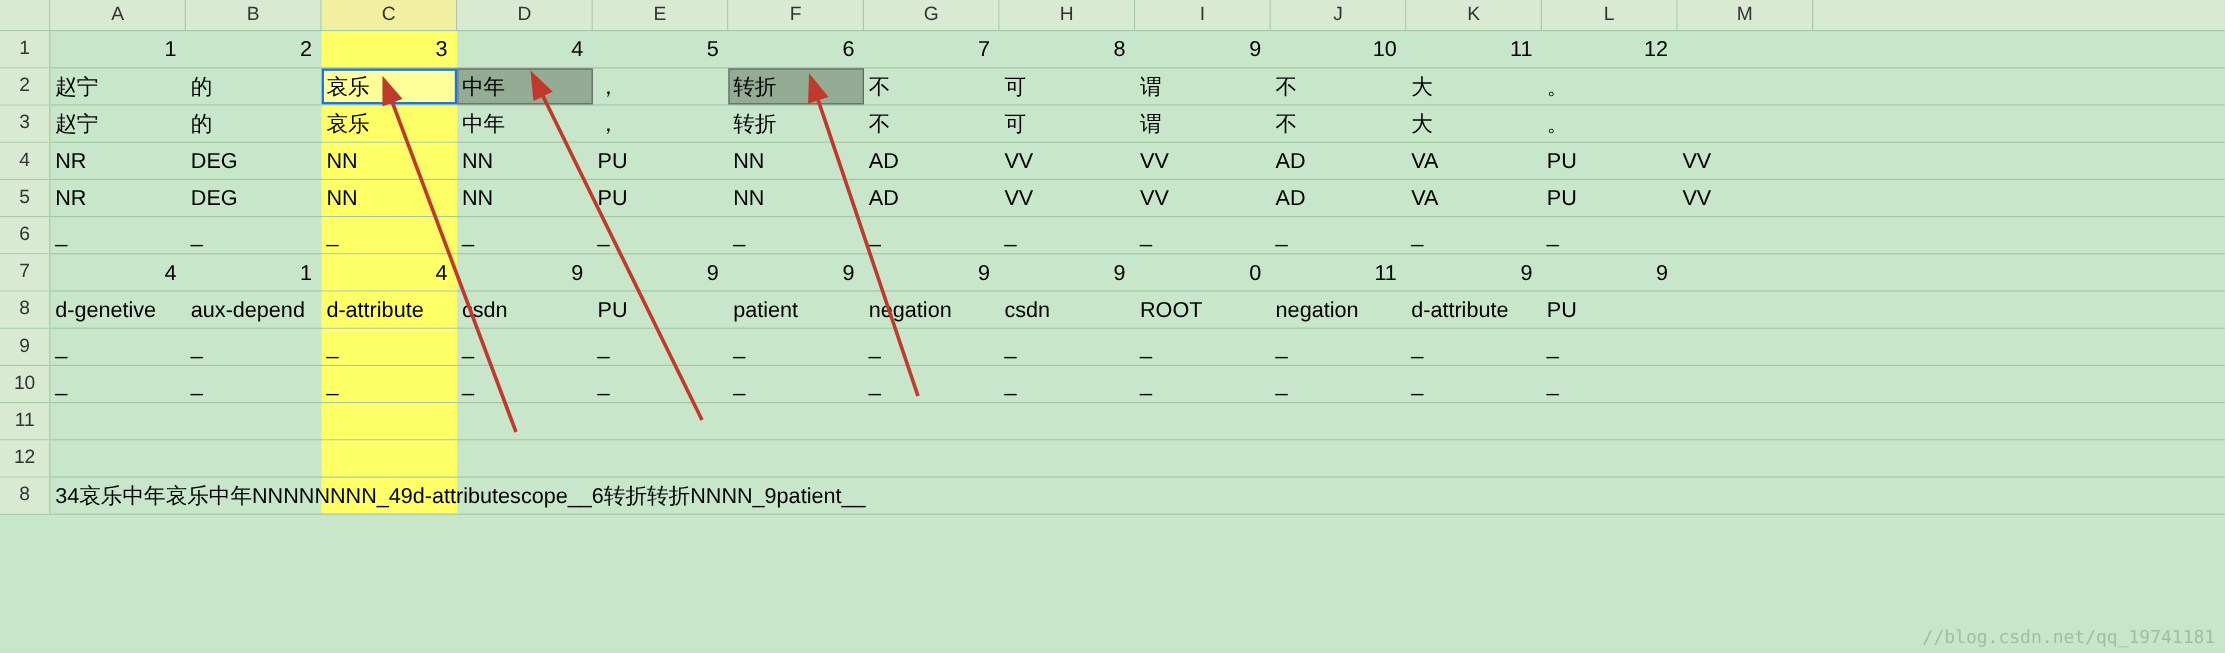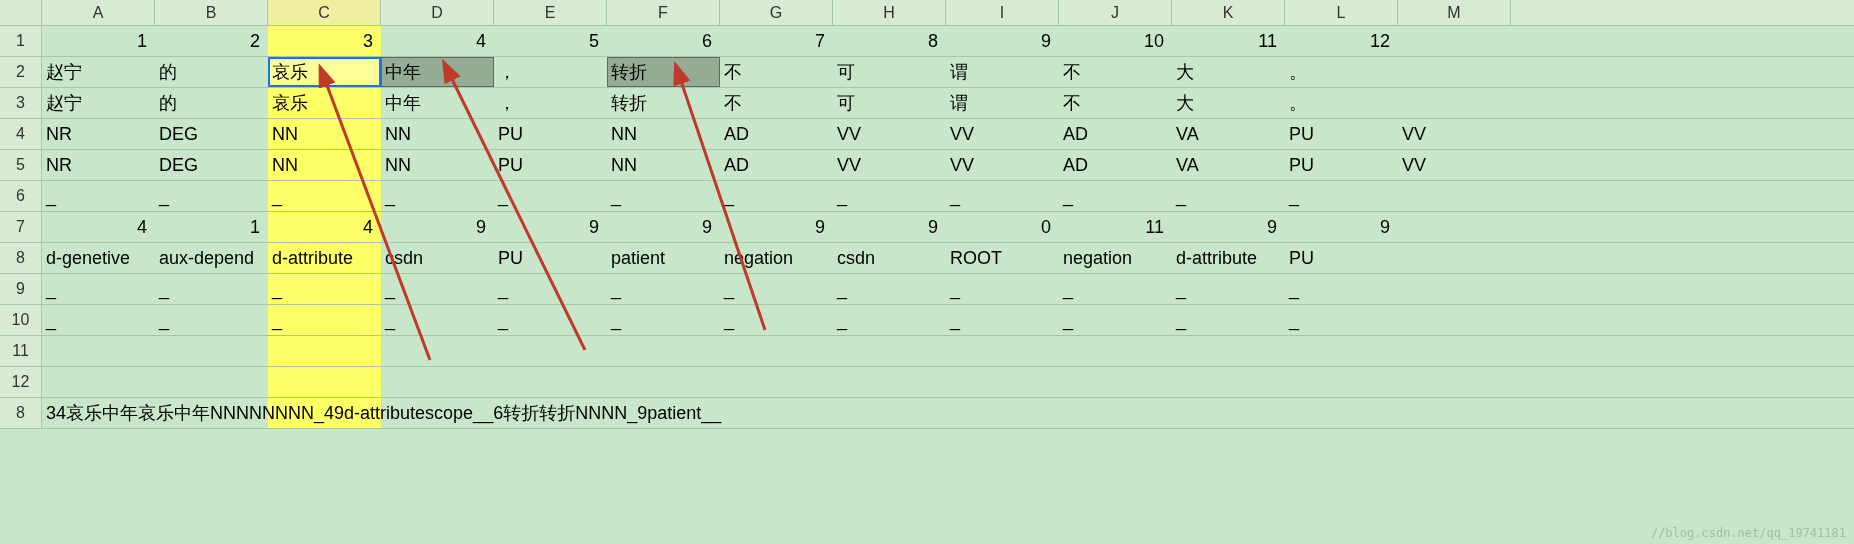--- a/index.html
+++ b/index.html
@@ -91,21 +91,21 @@
     top: 0; left: 0;
     pointer-events: none;
     width: 1854px;
     height: 544px;
     z-index: 5;
   }
   .watermark {
     position: absolute;
     right: 8px;
     bottom: 4px;
-    font-size: 12px;
+    font-size: 15px;
     color: rgba(80,120,80,0.35);
     font-family: monospace;
   }
 </style>
 </head>
 <body>
 
 <div class="sheet">
   <div class="row hdr-row">
     <div class="row-num"></div>

